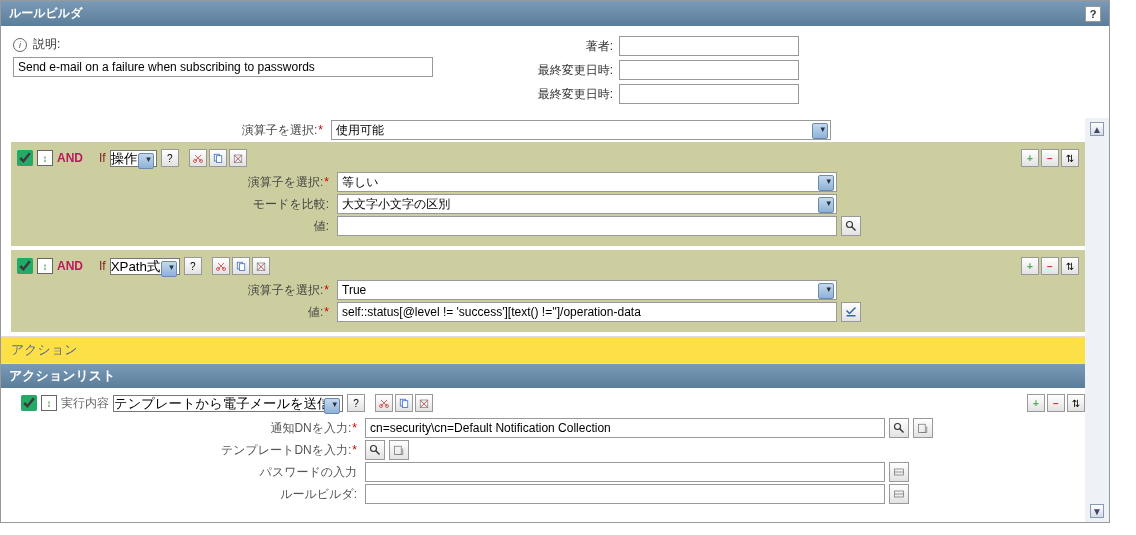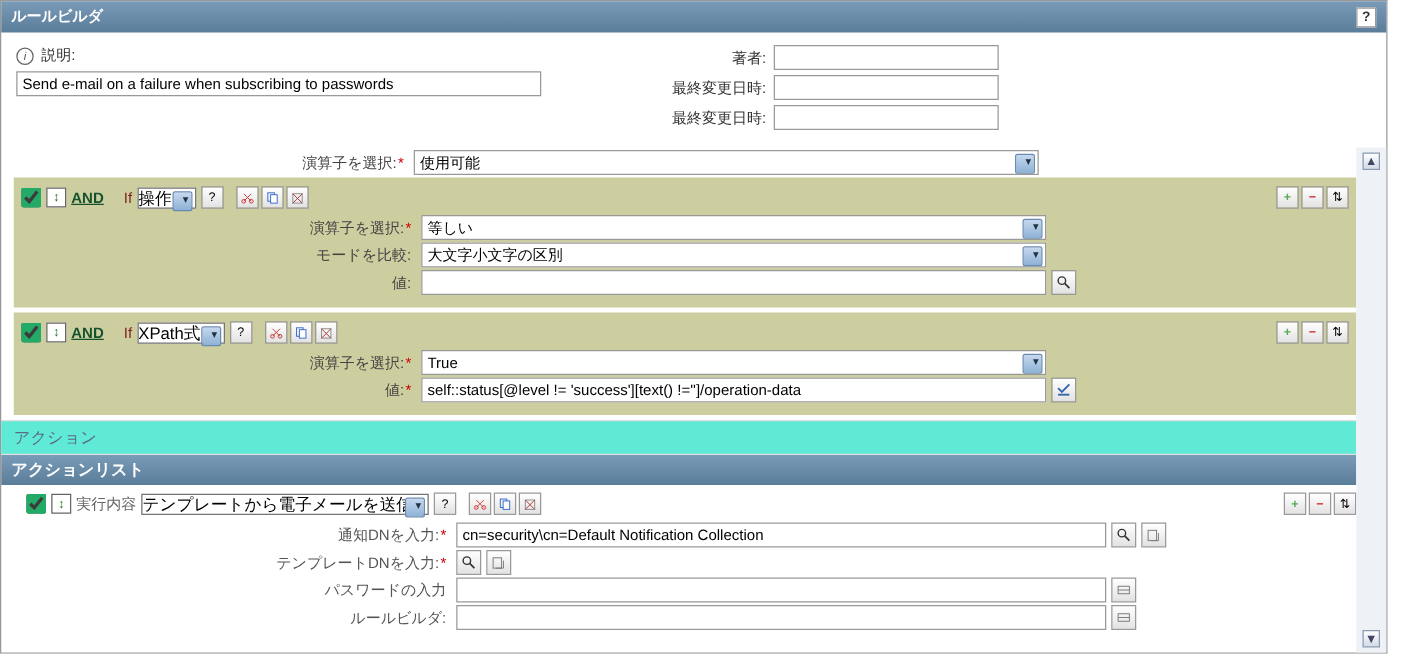--- a/index.html
+++ b/index.html
@@ -29,27 +29,27 @@
 .form-row .wide2 { width: 500px; }
 .iconbtn { width: 20px; height: 20px; border: 1px solid #999; background: linear-gradient(#fff,#e2e2e2); display: inline-flex; align-items: center; justify-content: center; cursor: pointer; font-size: 11px; }
 .iconbtn.search svg { width:12px;height:12px; }
 .iconbtn.small { width:18px;height:18px;font-size:10px; }
 
 .cond-block { background: #cdce9f; padding: 4px 6px 8px 6px; margin: 2px 0 4px 0; }
 .cond-first { margin-top:0; }
 .cond-head { display: flex; align-items: center; gap: 4px; height: 24px; }
 .chk { width:16px;height:16px; accent-color: #2a6; }
 .expand { width:16px;height:16px;border:1px solid #666;background:#fff;display:inline-flex;align-items:center;justify-content:center;color:#2a7a2a;font-size:10px;cursor:pointer; }
-.and-tag { color:#14532d;font-weight:bold;text-decoration:underline; }
+.and-tag { color:#be185d;font-weight:bold; }
 .if-tag { color:#7f1d1d; font-weight: normal; margin-left: 12px; }
 .right-ctrls { margin-left: auto; display: flex; gap: 2px; }
 .tool-icons { display:flex; gap:2px; margin-left: 6px; }
 .svg-btn { width:12px;height:12px; }
 
-.section-bar { background: #5eead4; border-top:1px solid #ddd;border-bottom:1px solid #ddd; padding: 4px 10px; color:#5a6b85; font-size:13px; }
+.section-bar { background: #fde047; border-top:1px solid #ddd;border-bottom:1px solid #ddd; padding: 4px 10px; color:#5a6b85; font-size:13px; }
 .subheader { background: linear-gradient(#7a9bb8,#5a7d9a); color:#fff; padding:3px 8px; font-weight:bold; font-size:13px; }
 .actions { padding: 0 0 8px 10px; }
 .action-head { display:flex;align-items:center;gap:4px;height:26px;margin-top:2px; }
 .action-lbl { color:#666; }
 .action-row .lbl-a { width: 340px; text-align:right; padding-right:4px;color:#555; }
 
 select.styled { appearance:none; -webkit-appearance:none; background-image: linear-gradient(#fff,#fff); padding-right:18px; position:relative; }
 .select-wrap { position: relative; display: inline-block; }
 .select-wrap::after { content:''; position:absolute; right:3px; top:3px; width:14px; height:14px; background:linear-gradient(#c6d8ee,#8eb2d6); border:1px solid #6a8bb0; pointer-events:none; border-radius:2px; }
 .select-wrap::before { content:'▾'; position:absolute; right:6px; top:4px; font-size:9px; color:#234; z-index:2; pointer-events:none; }

